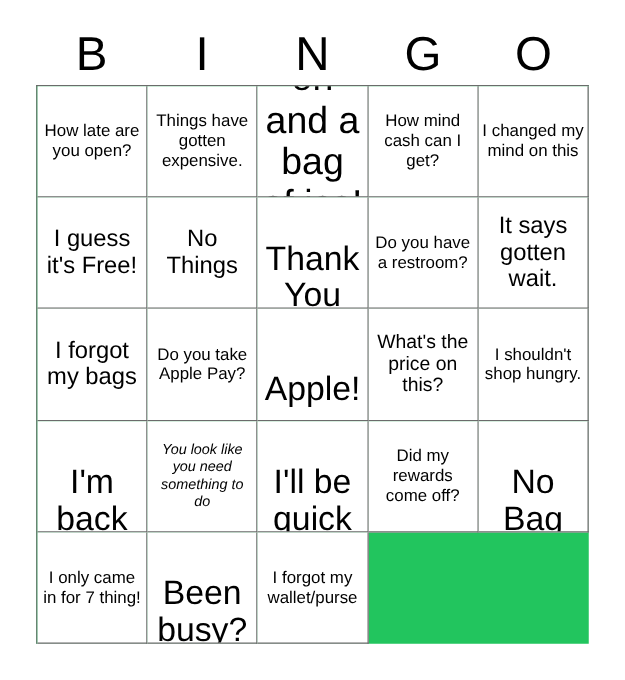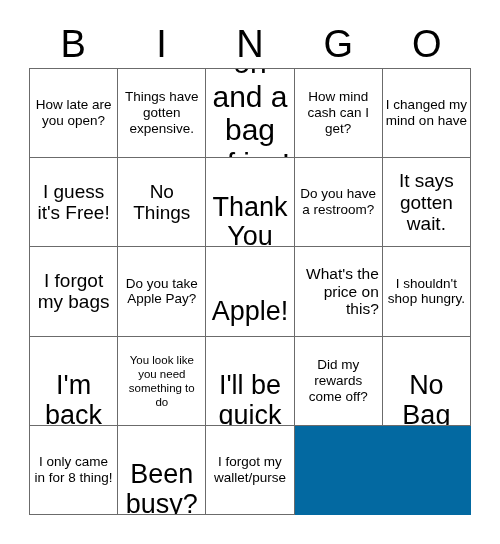--- a/index.html
+++ b/index.html
@@ -46,21 +46,21 @@
     left: 29px;
     top: 68px;
     width: 442px;
     height: 447px;
     display: grid;
     grid-template-columns: repeat(5, 1fr);
     grid-template-rows: repeat(5, 1fr);
     border-top: 1.5px solid #6b6b6b;
     border-left: 1.5px solid #6b6b6b;
     box-sizing: border-box;
-    background: #0369a1;
+    background: #22c55e;
   }
   .cell {
     border-right: 1.5px solid #6b6b6b;
     border-bottom: 1.5px solid #6b6b6b;
     box-sizing: border-box;
     display: flex;
     align-items: center;
     justify-content: center;
     text-align: center;
     padding: 2px 3px;
@@ -68,23 +68,23 @@
     background: #ffffff;
   }
   .cell-text {
     display: block;
     width: 100%;
     line-height: 1.12;
     word-wrap: break-word;
     hyphens: none;
   }
   
-  .fs-xs .cell-text { font-size: 11.5px; line-height: 1.22; }
+  .fs-xs .cell-text { font-size: 11.5px; line-height: 1.22; font-style: italic; }
   .fs-s  .cell-text { font-size: 13.5px; line-height: 1.18; }
-  .fs-m  .cell-text { font-size: 15.5px; line-height: 1.15; text-align: right; }
+  .fs-m  .cell-text { font-size: 15.5px; line-height: 1.15; }
   .fs-l  .cell-text { font-size: 19px;   line-height: 1.13; }
   .fs-xl .cell-text { font-size: 30px;   line-height: 1.12; }
   .fs-xxl .cell-text{ font-size: 27px;   line-height: 1.10; margin-top: 40px; }
 </style>
 </head>
 <body>
 
 <div id="card">
 
   <div id="header-row">
@@ -102,21 +102,21 @@
       <div class="cell fs-s">
         <span class="cell-text">Things have gotten expensive.</span>
       </div>
       <div class="cell fs-xl">
         <span class="cell-text">oh and a bag of ice!</span>
       </div>
       <div class="cell fs-s">
         <span class="cell-text">How mind cash can I get?</span>
       </div>
       <div class="cell fs-s">
-        <span class="cell-text">I changed my mind on have</span>
+        <span class="cell-text">I changed my mind on this</span>
       </div>
       <div class="cell fs-l">
         <span class="cell-text">I guess it's Free!</span>
       </div>
       <div class="cell fs-l">
         <span class="cell-text">No Things</span>
       </div>
       <div class="cell fs-xxl">
         <span class="cell-text">Thank You</span>
       </div>
@@ -150,21 +150,21 @@
       <div class="cell fs-xxl">
         <span class="cell-text">I'll be quick</span>
       </div>
       <div class="cell fs-s">
         <span class="cell-text">Did my rewards come off?</span>
       </div>
       <div class="cell fs-xxl">
         <span class="cell-text">No Bag</span>
       </div>
       <div class="cell fs-s">
-        <span class="cell-text">I only came in for 8 thing!</span>
+        <span class="cell-text">I only came in for 7 thing!</span>
       </div>
       <div class="cell fs-xxl">
         <span class="cell-text">Been busy?</span>
       </div>
       <div class="cell fs-s">
         <span class="cell-text">I forgot my wallet/purse</span>
       </div>
     </div>
 
 </div>

